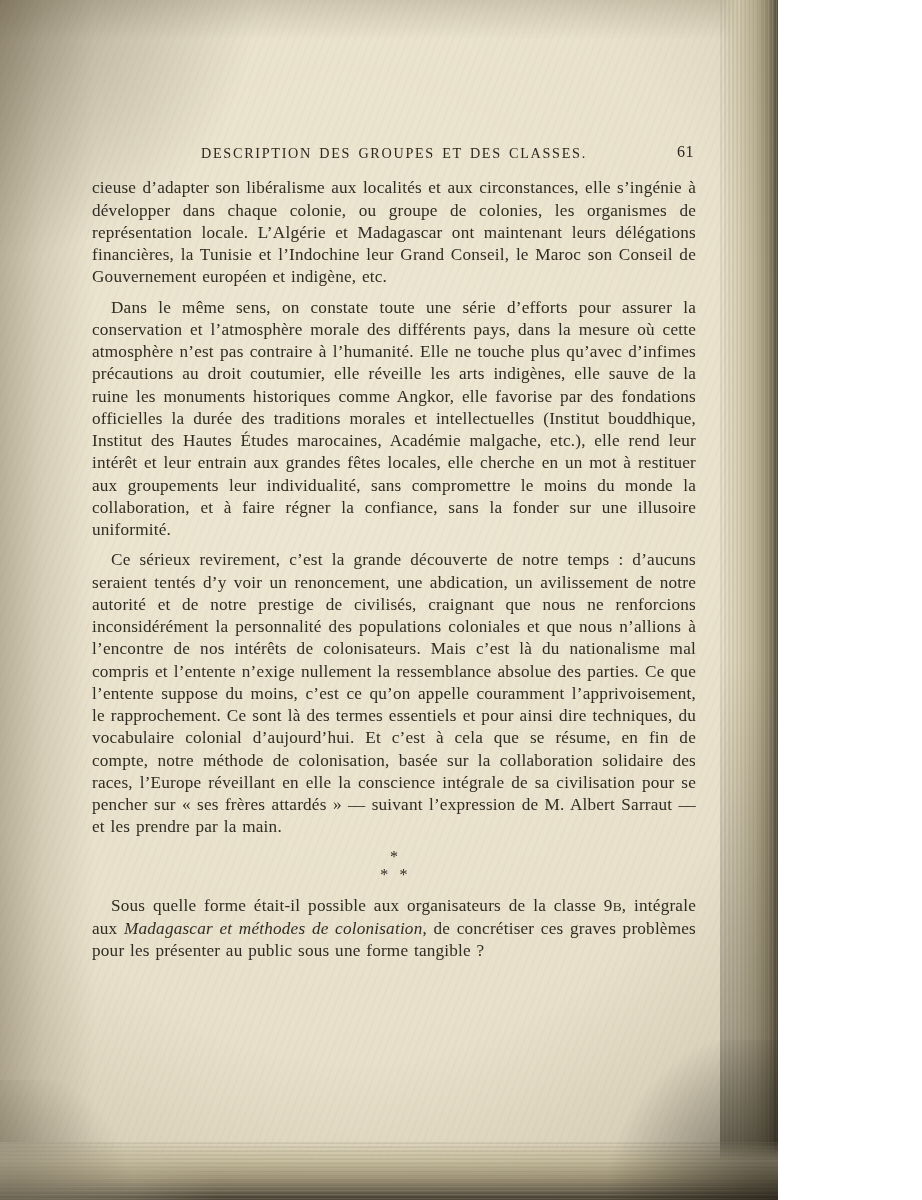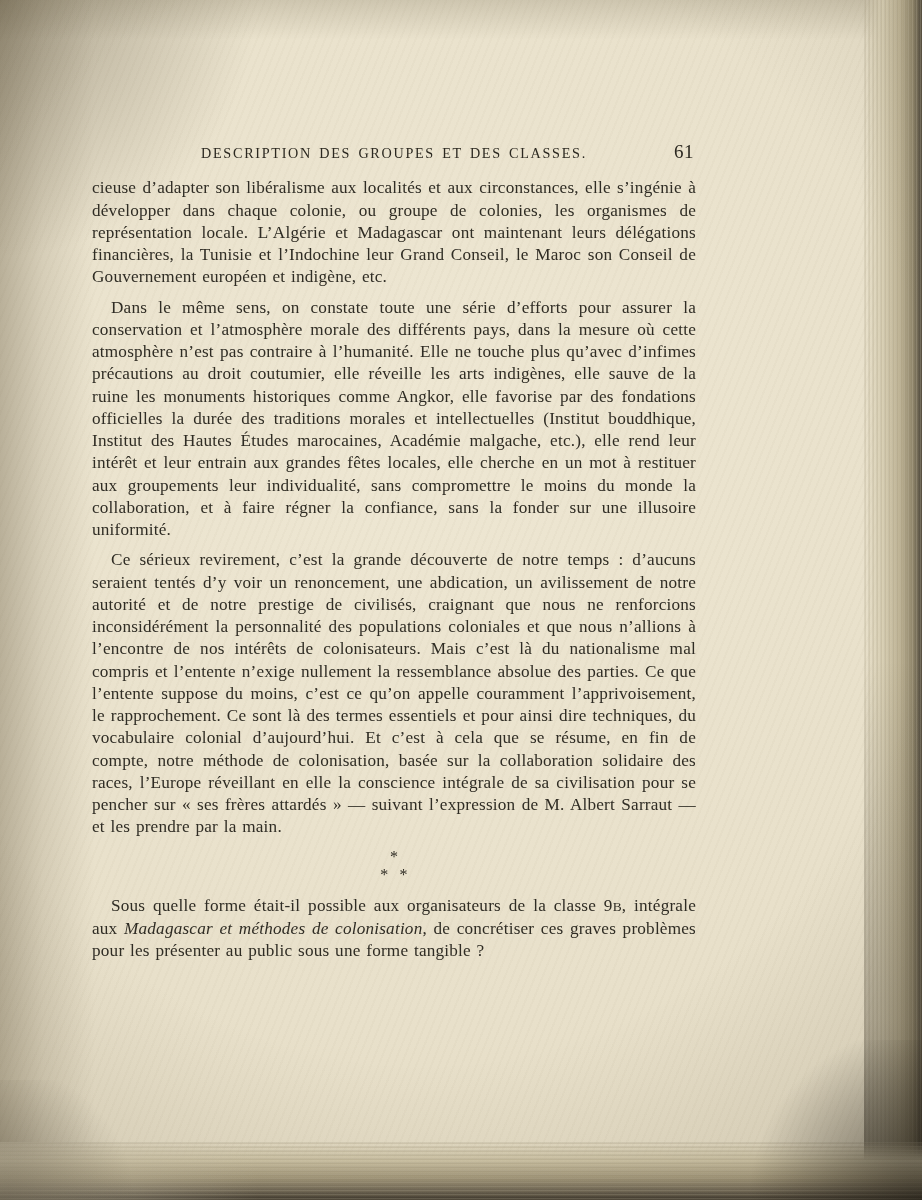--- a/index.html
+++ b/index.html
@@ -1,19 +1,19 @@
 <!DOCTYPE html>
 <html lang="fr"><head>
 <meta charset="utf-8">
 <style>
   html, body { margin: 0; padding: 0; background: #ffffff; }
 
   .photo {
     position: relative;
-    width: 922px;
+    width: 778px;
     height: 1200px;
     overflow: hidden;
     font-family: "Liberation Serif", serif;
   }
 
   .paper {
     position: absolute; inset: 0;
     background: radial-gradient(ellipse 130% 100% at 44% 36%,
       #eee7d3 0%, #e8e0ca 50%, #ded5bd 82%, #cfc5a8 100%);
   }
@@ -103,21 +103,21 @@
     font-size: 14.2px;
     letter-spacing: 1.7px;
     word-spacing: 2px;
     margin-bottom: 13px;
     color: #2b2820;
     text-indent: 0;
   }
 
   .page-number {
     position: absolute; right: 10px; top: -1px;
-    font-size: 19px;
+    font-size: 16px;
     letter-spacing: 0.5px;
   }
 
   .para { margin: 8px; text-indent: 19px; }
   .para.no-indent { text-indent: 0; }
 
   .separator {
     text-align: center;
     font-size: 16px;
     margin: 9px 0 11px 0;

